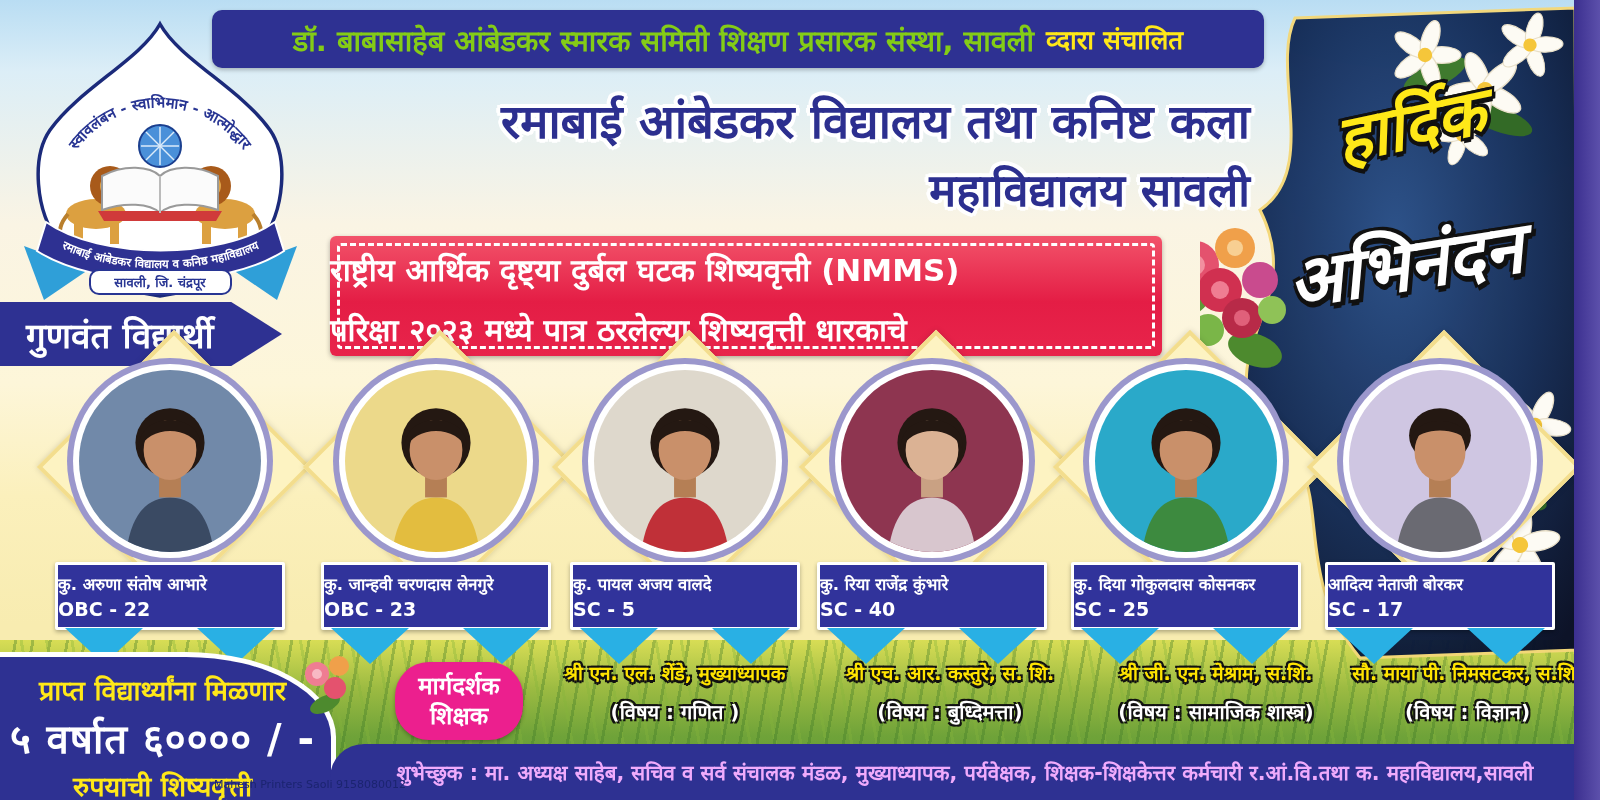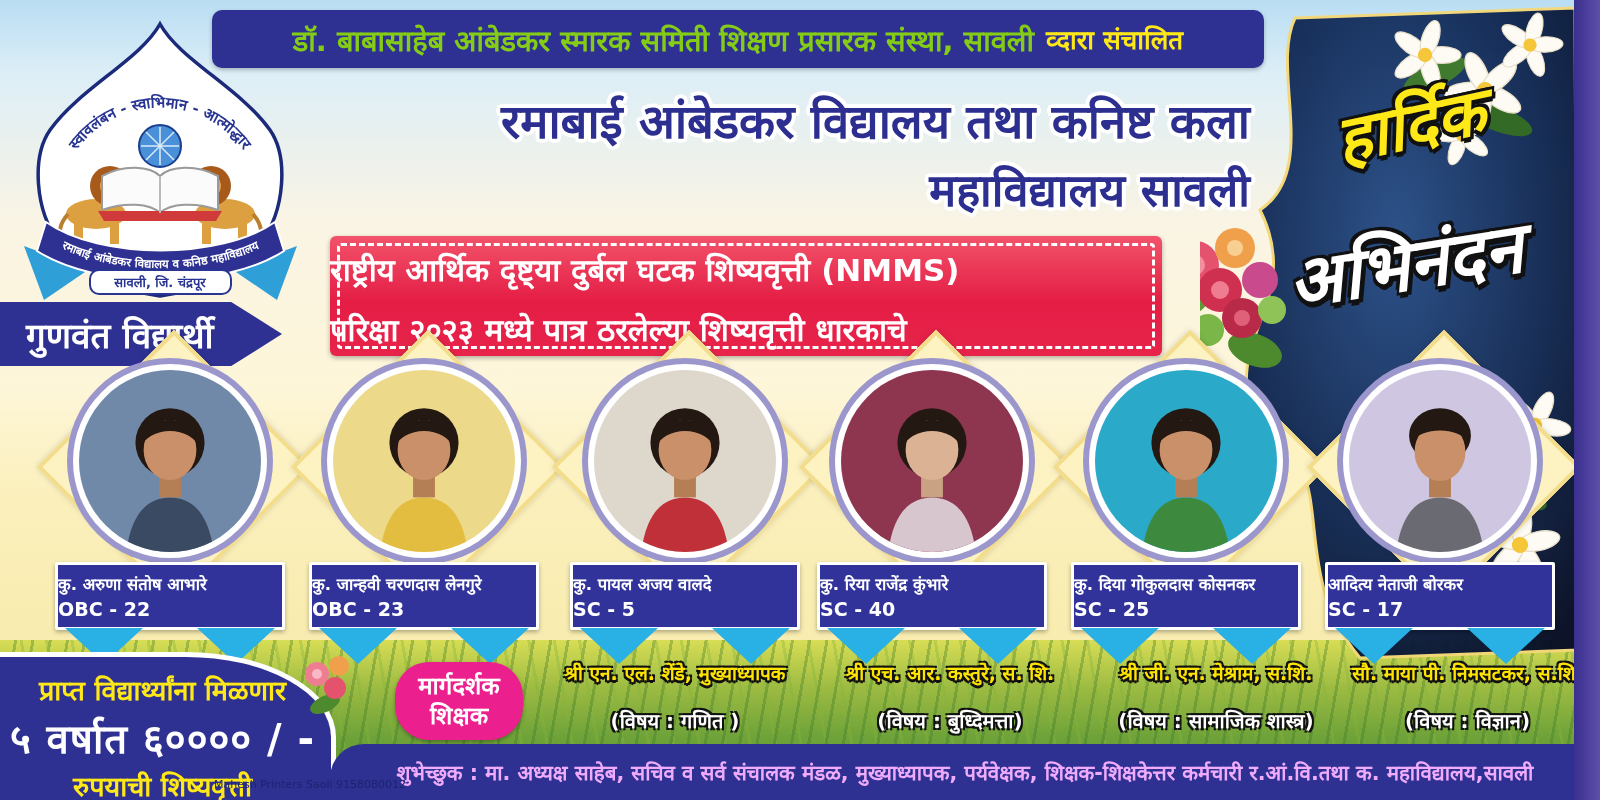--- a/index.html
+++ b/index.html
@@ -77,21 +77,21 @@
 
   
   #guide-box{left:395px;top:662px;width:128px;height:78px;background:#ec1f8e;border-radius:34px;z-index:31;
     display:flex;flex-direction:column;align-items:center;justify-content:center;box-shadow:0 2px 4px rgba(0,0,0,.3);}
   #guide-box span{color:#fff;font-weight:bold;font-size:24px;line-height:30px;}
 
   
   .teacher{top:660px;height:80px;z-index:31;text-align:center;}
   .tname{display:block;color:#ffe400;font-weight:bold;font-size:19px;white-space:nowrap;
     text-shadow:-2px -2px 0 #111,2px -2px 0 #111,-2px 2px 0 #111,2px 2px 0 #111,0 3px 0 #111;}
-  .tsub{display:block;color:#ffffff;font-weight:bold;font-size:20px;margin-top:21px;white-space:nowrap;
+  .tsub{display:block;color:#ffffff;font-weight:bold;font-size:20px;margin-top:12px;white-space:nowrap;
     text-shadow:-2px -2px 0 #111,2px -2px 0 #111,-2px 2px 0 #111,2px 2px 0 #111;}
   #teacher1{left:525px;width:300px;} #teacher2{left:815px;width:270px;}
   #teacher3{left:1082px;width:268px;} #teacher4{left:1345px;width:245px;}
 
   
   #footer-band{left:330px;top:744px;width:1270px;height:56px;background:#2e3192;border-top-left-radius:34px;z-index:35;
     display:flex;align-items:center;justify-content:center;}
   #footer-band span{color:#f0abfc;font-weight:bold;font-size:20.5px;white-space:nowrap;}
 
   
@@ -239,21 +239,21 @@
     </div>
         </div>
       </div>
     <div class="plate">
       <span class="sname">कु. अरुणा संतोष आभारे</span>
       <span class="sid">OBC - 22</span>
     </div>
     <div class="tails"></div>
   </div>
 
-  <div class="abs medal" style="left:299px;">
+  <div class="abs medal" style="left:311px;">
     <div class="diamond"></div>
     <div class="photo-ring">
         <div class="photo-white">
           <div class="photo">
       <svg viewBox="0 0 100 100">
               <rect width="100" height="100" fill="#ecd98a"></rect>
               <ellipse cx="50" cy="40" rx="19" ry="19" fill="#241812"></ellipse>
               <path d="M26 100 C29 76 40 70 50 70 C60 70 71 76 74 100 Z" fill="#e3bd3f"></path>
               <rect x="44" y="56" width="12" height="14" fill="#b57f55"></rect>
               <ellipse cx="50" cy="44" rx="14.5" ry="16.5" fill="#c9906a"></ellipse>

